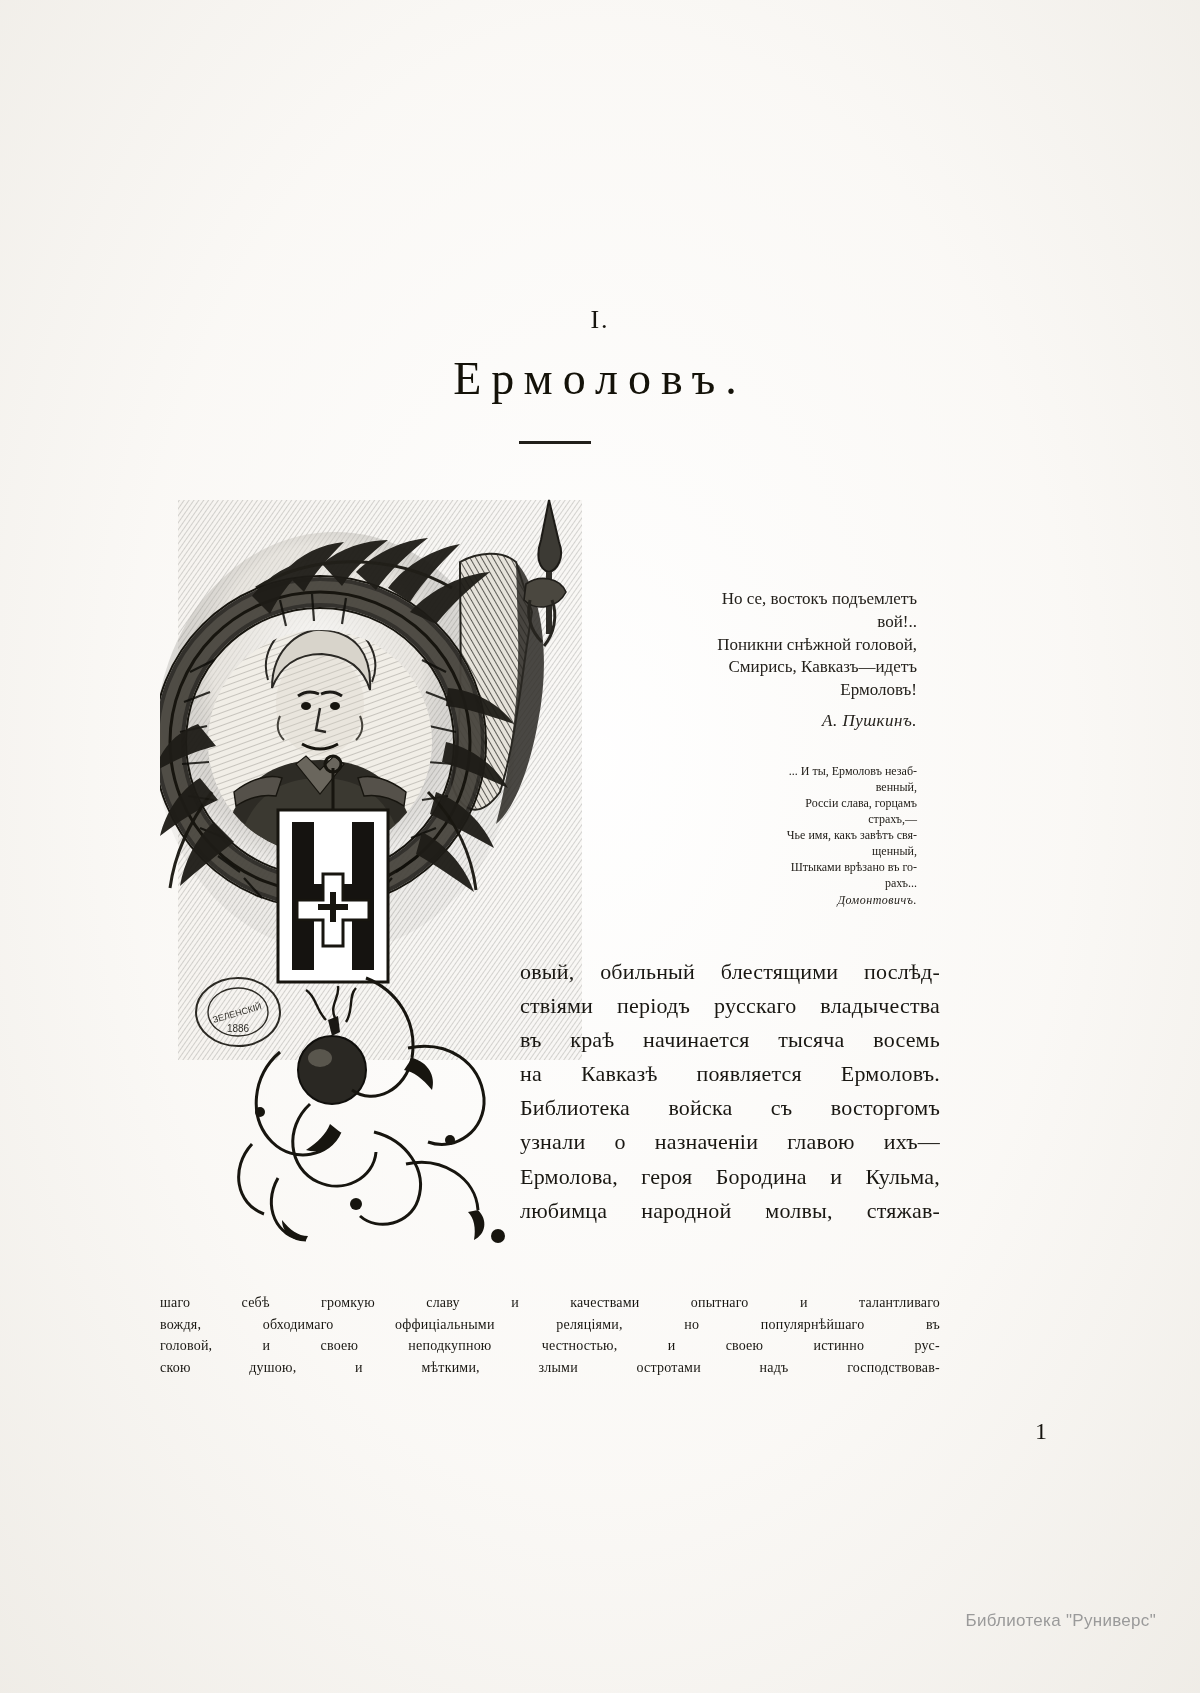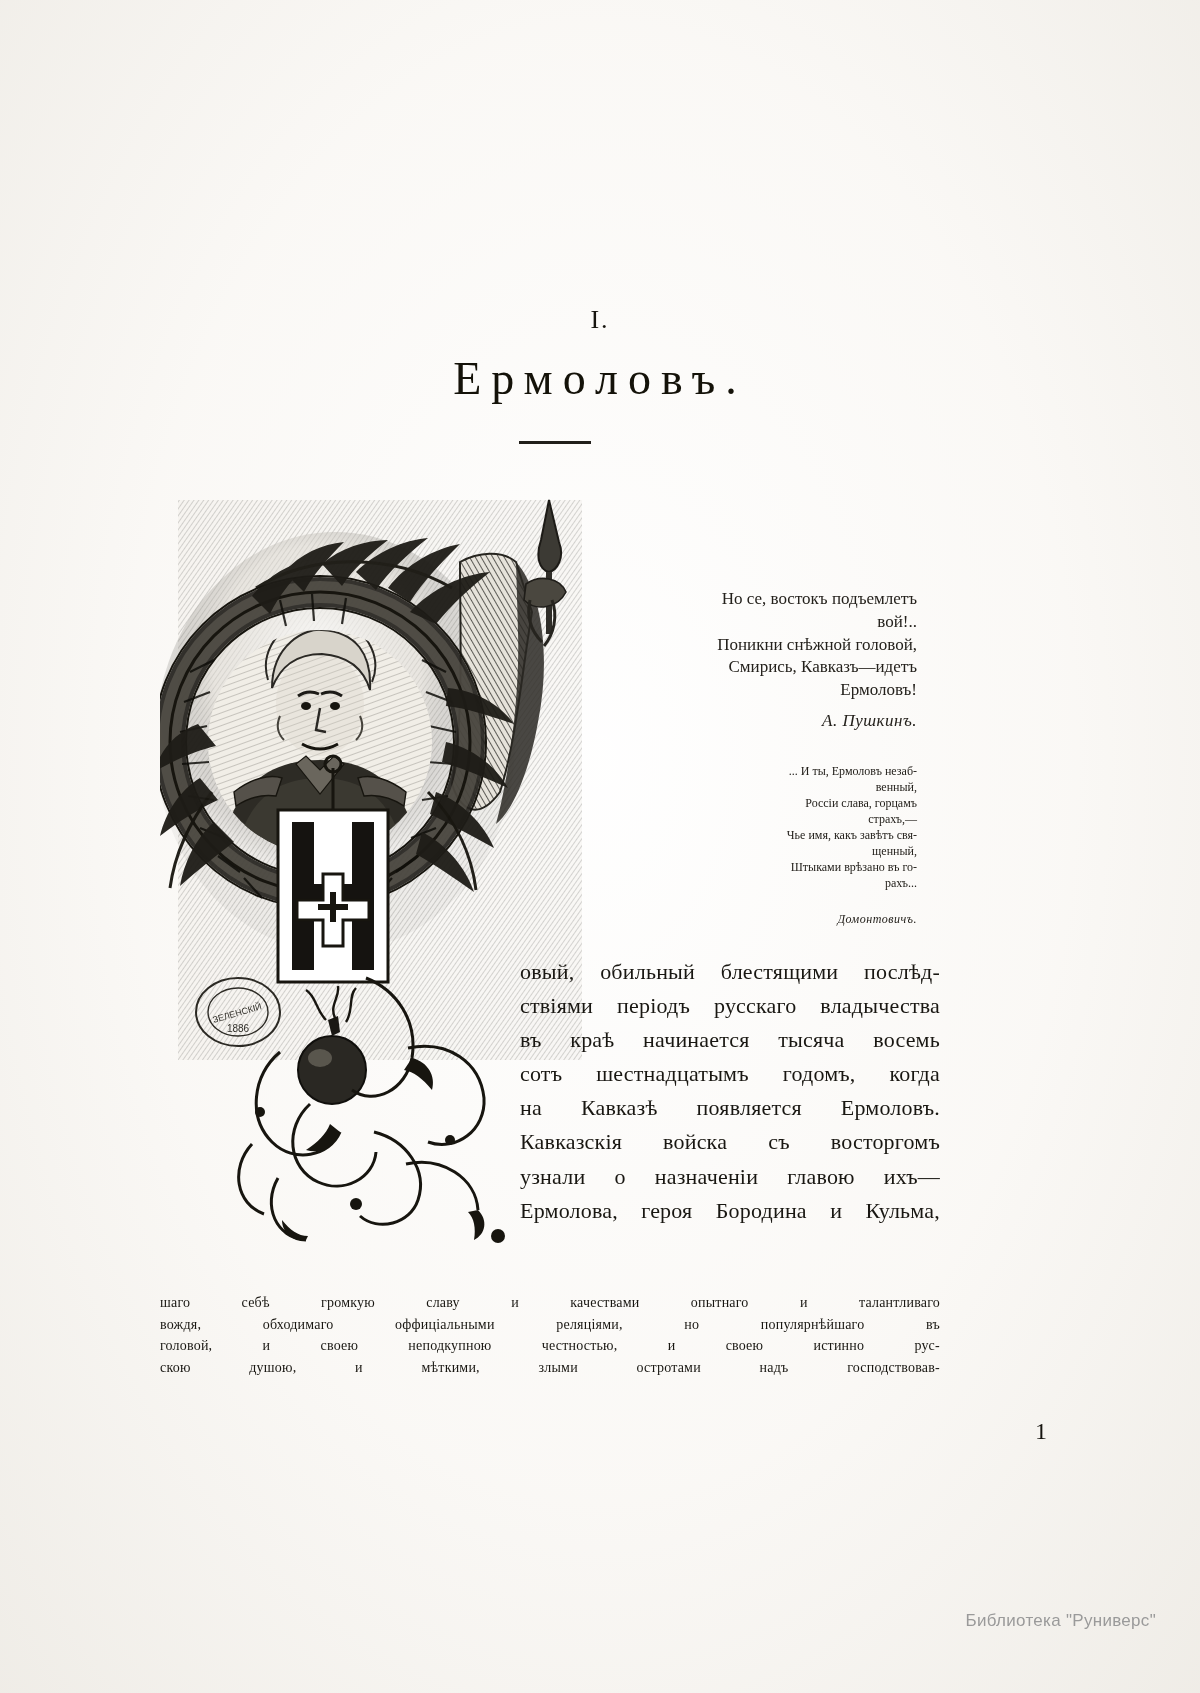--- a/index.html
+++ b/index.html
@@ -90,21 +90,21 @@
   .epigraph .line { display: block; }
   .epigraph .attribution {
     display: block;
     text-align: left;
     font-style: italic;
     margin-top: 8px;
     letter-spacing: 0.5px;
   }
   .epigraph + .epigraph { margin-top: 30px; }
   .epigraph-2 { font-size: 12px; }
-  .epigraph-2 .attribution { margin-top: 20px; font-style: italic; }
+  .epigraph-2 .attribution { margin-top: 1px; font-style: italic; }
 
   
   .body-col {
     position: absolute;
     left: 520px;
     top: 955px;
     width: 420px;
     font-size: 22px;
     line-height: 1.55;
     color: #191712;
@@ -387,50 +387,50 @@
         <span>владычества</span>
       </span>
     <span class="ln">
         <span>въ</span>
         <span>краѣ</span>
         <span>начинается</span>
         <span>тысяча</span>
         <span>восемь</span>
       </span>
     <span class="ln">
-        <span>сотъ</span>
-        <span>шестнадцатымъ</span>
-        <span>годомъ,</span>
-        <span>когда</span>
-      </span>
-    <span class="ln">
         <span>на</span>
         <span>Кавказѣ</span>
         <span>появляется</span>
         <span>Ермоловъ.</span>
       </span>
     <span class="ln">
-        <span>Кавказскія</span>
+        <span>Библиотека</span>
         <span>войска</span>
         <span>съ</span>
         <span>восторгомъ</span>
       </span>
     <span class="ln">
         <span>узнали</span>
         <span>о</span>
         <span>назначеніи</span>
         <span>главою</span>
         <span>ихъ—</span>
       </span>
     <span class="ln">
         <span>Ермолова,</span>
         <span>героя</span>
         <span>Бородина</span>
         <span>и</span>
         <span>Кульма,</span>
+      </span>
+    <span class="ln">
+        <span>любимца</span>
+        <span>народной</span>
+        <span>молвы,</span>
+        <span>стяжав-</span>
       </span>
   </div>
 
   <div class="body-full">
     <span class="ln">
         <span>шаго</span>
         <span>себѣ</span>
         <span>громкую</span>
         <span>славу</span>
         <span>и</span>

